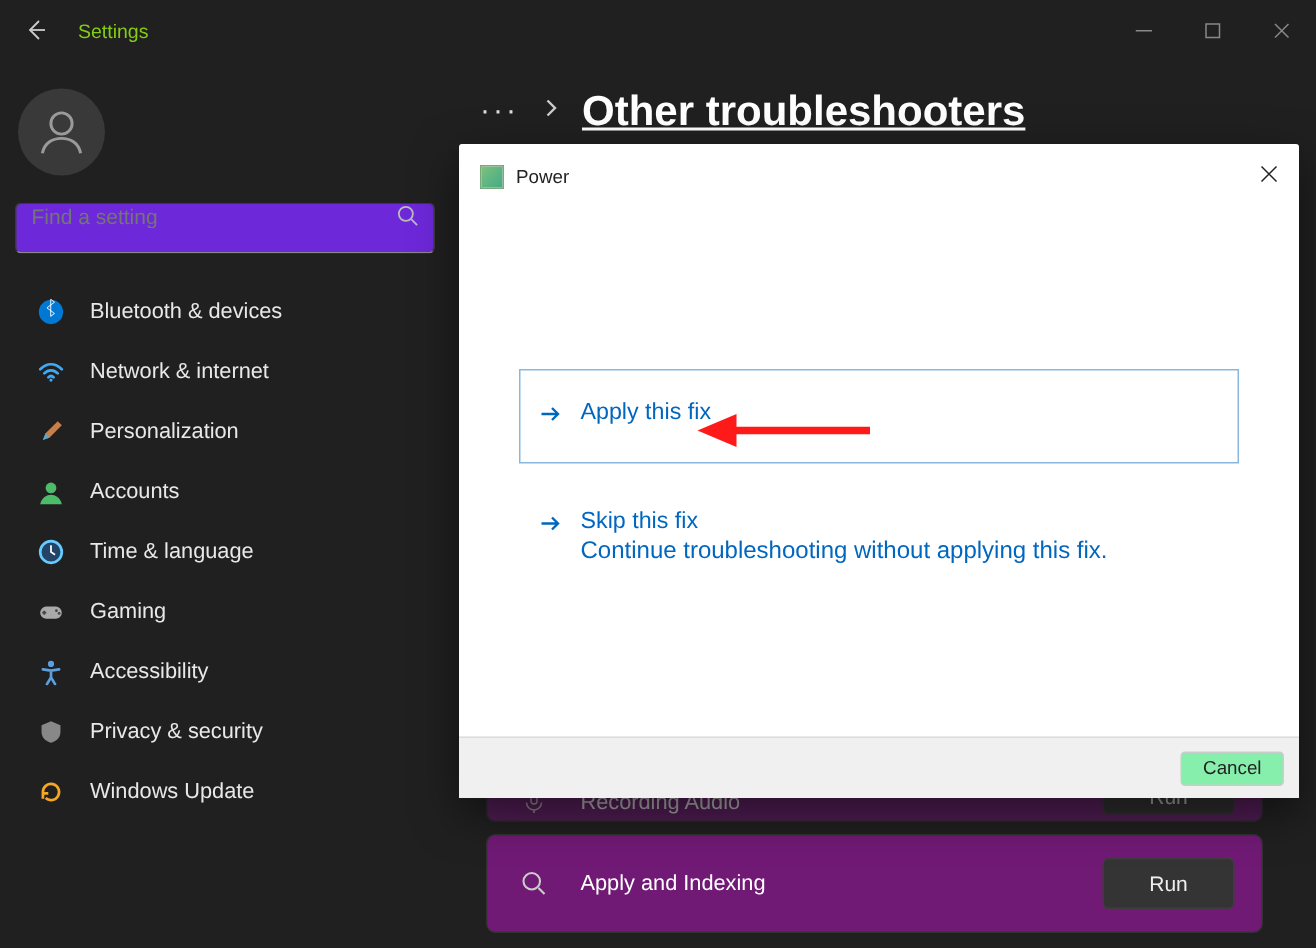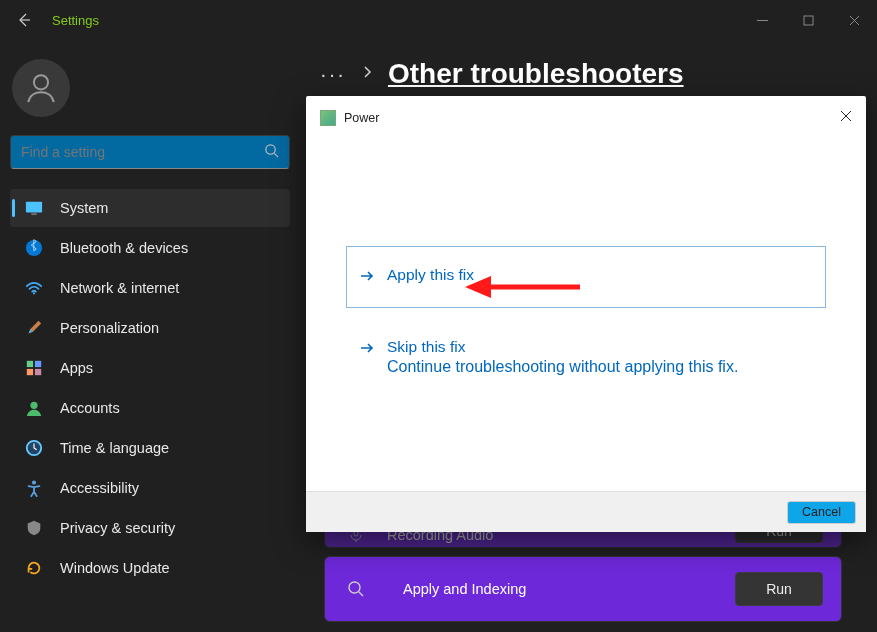--- a/index.html
+++ b/index.html
@@ -8,39 +8,39 @@
   
   .titlebar { height: 40px; display: flex; align-items: center; padding: 0 4px; }
   .titlebar .back { width: 40px; height: 40px; display: flex; align-items: center; justify-content: center; color: #ccc; }
   .titlebar .title { font-size: 13px; margin-left: 8px; color: #84cc16; }
   .winbtns { position: absolute; right: 0; top: 0; height: 40px; display: flex; }
   .winbtn { width: 46px; height: 40px; display: flex; align-items: center; justify-content: center; color: #888; }
 
   
   .leftcol { position: absolute; left: 0; top: 45px; width: 300px; padding: 10px; }
   .avatar { width: 58px; height: 58px; border-radius: 50%; background: #393939; display: flex; align-items: center; justify-content: center; margin: 4px 0 18px 2px; }
-  .search { position: relative; background: #0369a1; border: 1px solid #3a3a3a; border-bottom: 1px solid #888; border-radius: 4px; height: 34px; display: flex; align-items: center; padding: 0 10px; color: #bbb; }
+  .search { position: relative; background: #6d28d9; border: 1px solid #3a3a3a; border-bottom: 1px solid #888; border-radius: 4px; height: 34px; display: flex; align-items: flex-start; padding: 0 10px; color: #bbb; }
   .search input { background: transparent; border: none; outline: none; color: #bbb; font-size: 14px; flex: 1; }
   .search .mag { color: #bbb; }
 
   .nav { margin-top: 20px; display: flex; flex-direction: column; gap: 2px; }
   .nav-item { display: flex; align-items: center; height: 38px; padding: 0 10px 0 14px; border-radius: 4px; font-size: 14.5px; color: #e8e8e8; position: relative; }
   .nav-item.active { background: #2d2d2d; }
   .nav-item.active::before { content: ""; position: absolute; left: 2px; top: 10px; bottom: 10px; width: 3px; border-radius: 2px; background: #4cc2ff; }
   .nav-icon { width: 20px; height: 20px; margin-right: 16px; display: flex; align-items: center; justify-content: center; }
   .nav-icon svg { width: 18px; height: 18px; }
 
   
   .mainhdr { position: absolute; left: 320px; top: 58px; display: flex; align-items: center; gap: 16px; }
   .mainhdr .dots { font-size: 20px; color: #ddd; letter-spacing: 2px; }
   .mainhdr .chev { color: #ccc; }
   .mainhdr .pgtitle { font-size: 28px; font-weight: 600; text-decoration: underline; }
 
   .cards-behind { position: absolute; left: 324px; top: 518px; right: 35px; }
-  .card { background: #6d28d9; border: 1px solid #323232; border-radius: 6px; height: 66px; display: flex; align-items: center; padding: 0 18px; margin-bottom: 8px; gap: 16px; }
+  .card { background: #701a75; border: 1px solid #323232; border-radius: 6px; height: 66px; display: flex; align-items: center; padding: 0 18px; margin-bottom: 8px; }
   .card-icon { width: 26px; display: flex; align-items: center; justify-content: center; color: #ccc; margin-right: 18px; }
   .card-text { flex: 1; }
   .card-title { font-size: 14.5px; }
   .card-sub { font-size: 12.5px; color: #aaa; }
   .runbtn { background: #343434; border: 1px solid #3d3d3d; color: #eee; border-radius: 4px; width: 88px; height: 34px; font-size: 14px; }
   .card.ghost { opacity: .6; height: 30px; margin-bottom: 8px; align-items: flex-end; padding-bottom: 4px; border-top: none; border-radius: 0 0 6px 6px; }
 
   
   .modal { position: absolute; left: 306px; top: 96px; right: 11px; height: 436px; background: #fff; color: #000; border-radius: 2px; box-shadow: 0 10px 30px rgba(0,0,0,.5); display: flex; flex-direction: column; }
   .modal-close { position: absolute; right: 8px; top: 8px; width: 24px; height: 24px; display: flex; align-items: center; justify-content: center; color: #222; }
@@ -48,21 +48,21 @@
   .modal-head .micon { width: 16px; height: 16px; background: linear-gradient(135deg,#7cc17c,#4a8); border: 1px solid #7aa87a; }
   .modal-head .mtitle { font-size: 12.5px; color: #222; }
   .modal-body { flex: 1; padding: 120px 40px 0 40px; }
   .option { border: 1px solid transparent; padding: 19px 12px; display: flex; align-items: flex-start; gap: 12px; color: #0067c0; }
   .option.boxed { border: 1px solid #88b8e0; }
   .option .arrw { margin-top: 2px; }
   .option .olabel { font-size: 15.5px; }
   .option .odesc { font-size: 16px; color: #0067c0; margin-top: 2px; }
   .option + .option { margin-top: 10px; }
   .modal-footer { background: #f0f0f0; border-top: 1px solid #ddd; height: 41px; display: flex; align-items: center; justify-content: flex-end; padding: 0 10px; }
-  .cancelbtn { background: #0ea5e9; border: 1px solid #ccc; border-radius: 3px; height: 23px; padding: 0 14px; font-size: 12.5px; color: #222; }
+  .cancelbtn { background: #86efac; border: 1px solid #ccc; border-radius: 3px; height: 23px; padding: 0 14px; font-size: 12.5px; color: #222; }
 
   
   .red-arrow { position: absolute; left: 465px; top: 272px; pointer-events: none; }
 </style>
 </head>
 <body>
 
 <div class="titlebar">
   <div class="back">
     <svg width="16" height="16" viewBox="0 0 16 16">
@@ -102,30 +102,20 @@
     <input placeholder="Find a setting" style="">
     <span class="mag">
       <svg width="15" height="15" viewBox="0 0 16 16">
           <circle cx="7" cy="7" r="5" stroke="#bbb" fill="none" stroke-width="1.3"></circle>
           <path d="M11 11l4 4" stroke="#bbb" stroke-width="1.3"></path>
         </svg>
     </span>
   </div>
 
   <div class="nav">
-    <div class="nav-item active">
-      <span class="nav-icon">
-          <svg viewBox="0 0 20 20">
-            <rect x="1" y="3" width="18" height="12" rx="1" fill="#4cc2ff"></rect>
-            <rect x="1" y="3" width="18" height="12" rx="1" fill="none" stroke="#222" stroke-width="0"></rect>
-            <rect x="7" y="16" width="6" height="1.5" fill="#888"></rect>
-          </svg>
-        </span>
-      <span>System</span>
-    </div>
     <div class="nav-item">
       <span class="nav-icon">
           <svg viewBox="0 0 20 20">
             <circle cx="10" cy="10" r="9" fill="#0078d4"></circle>
             <path d="M10 4v12l4-3-8-6 8-6-4-3z" transform="translate(0 2) scale(.7) translate(4 0)" stroke="#fff" fill="none"></path>
           </svg>
         </span>
       <span>Bluetooth &amp; devices</span>
     </div>
     <div class="nav-item">
@@ -142,45 +132,45 @@
           <svg viewBox="0 0 20 20">
             <path d="M4 16l2-5 9-9 3 3-9 9-5 2z" fill="#c97f4a"></path>
             <path d="M4 16l2-5 3 3-5 2z" fill="#5ac"></path>
           </svg>
         </span>
       <span>Personalization</span>
     </div>
     <div class="nav-item">
       <span class="nav-icon">
           <svg viewBox="0 0 20 20">
-            <rect x="2" y="2" width="7" height="7" fill="#6c8"></rect>
-            <rect x="11" y="2" width="7" height="7" fill="#69f"></rect>
-            <rect x="2" y="11" width="7" height="7" fill="#f96"></rect>
-            <rect x="11" y="11" width="7" height="7" fill="#c8a"></rect>
-          </svg>
-        </span>
-      <span>Apps</span>
-    </div>
-    <div class="nav-item">
-      <span class="nav-icon">
-          <svg viewBox="0 0 20 20">
             <circle cx="10" cy="7" r="4" fill="#4cbb6a"></circle>
             <path d="M2 19c1-5 5-7 8-7s7 2 8 7z" fill="#4cbb6a"></path>
           </svg>
         </span>
       <span>Accounts</span>
     </div>
     <div class="nav-item">
       <span class="nav-icon">
           <svg viewBox="0 0 20 20">
             <circle cx="10" cy="10" r="8" stroke="#6cf" stroke-width="2" fill="#246"></circle>
             <path d="M10 5v5l3 2" stroke="#fff" fill="none" stroke-width="1.3"></path>
           </svg>
         </span>
       <span>Time &amp; language</span>
+    </div>
+    <div class="nav-item">
+      <span class="nav-icon">
+          <svg viewBox="0 0 20 20">
+            <rect x="2" y="6" width="16" height="9" rx="4.5" fill="#aaa"></rect>
+            <circle cx="14" cy="9" r="1" fill="#444"></circle>
+            <circle cx="16" cy="11" r="1" fill="#444"></circle>
+            <path d="M5 9v3M3.5 10.5h3" stroke="#444" stroke-width="1.3"></path>
+          </svg>
+        </span>
+      <span>Gaming</span>
     </div>
     <div class="nav-item">
       <span class="nav-icon">
           <svg viewBox="0 0 20 20">
             <circle cx="10" cy="4" r="2.3" fill="#5aa0e0"></circle>
             <path d="M4 8l6 1 6-1M10 9v5l-3 5M10 14l3 5" stroke="#5aa0e0" stroke-width="2" fill="none" stroke-linecap="round"></path>
           </svg>
         </span>
       <span>Accessibility</span>
     </div>

